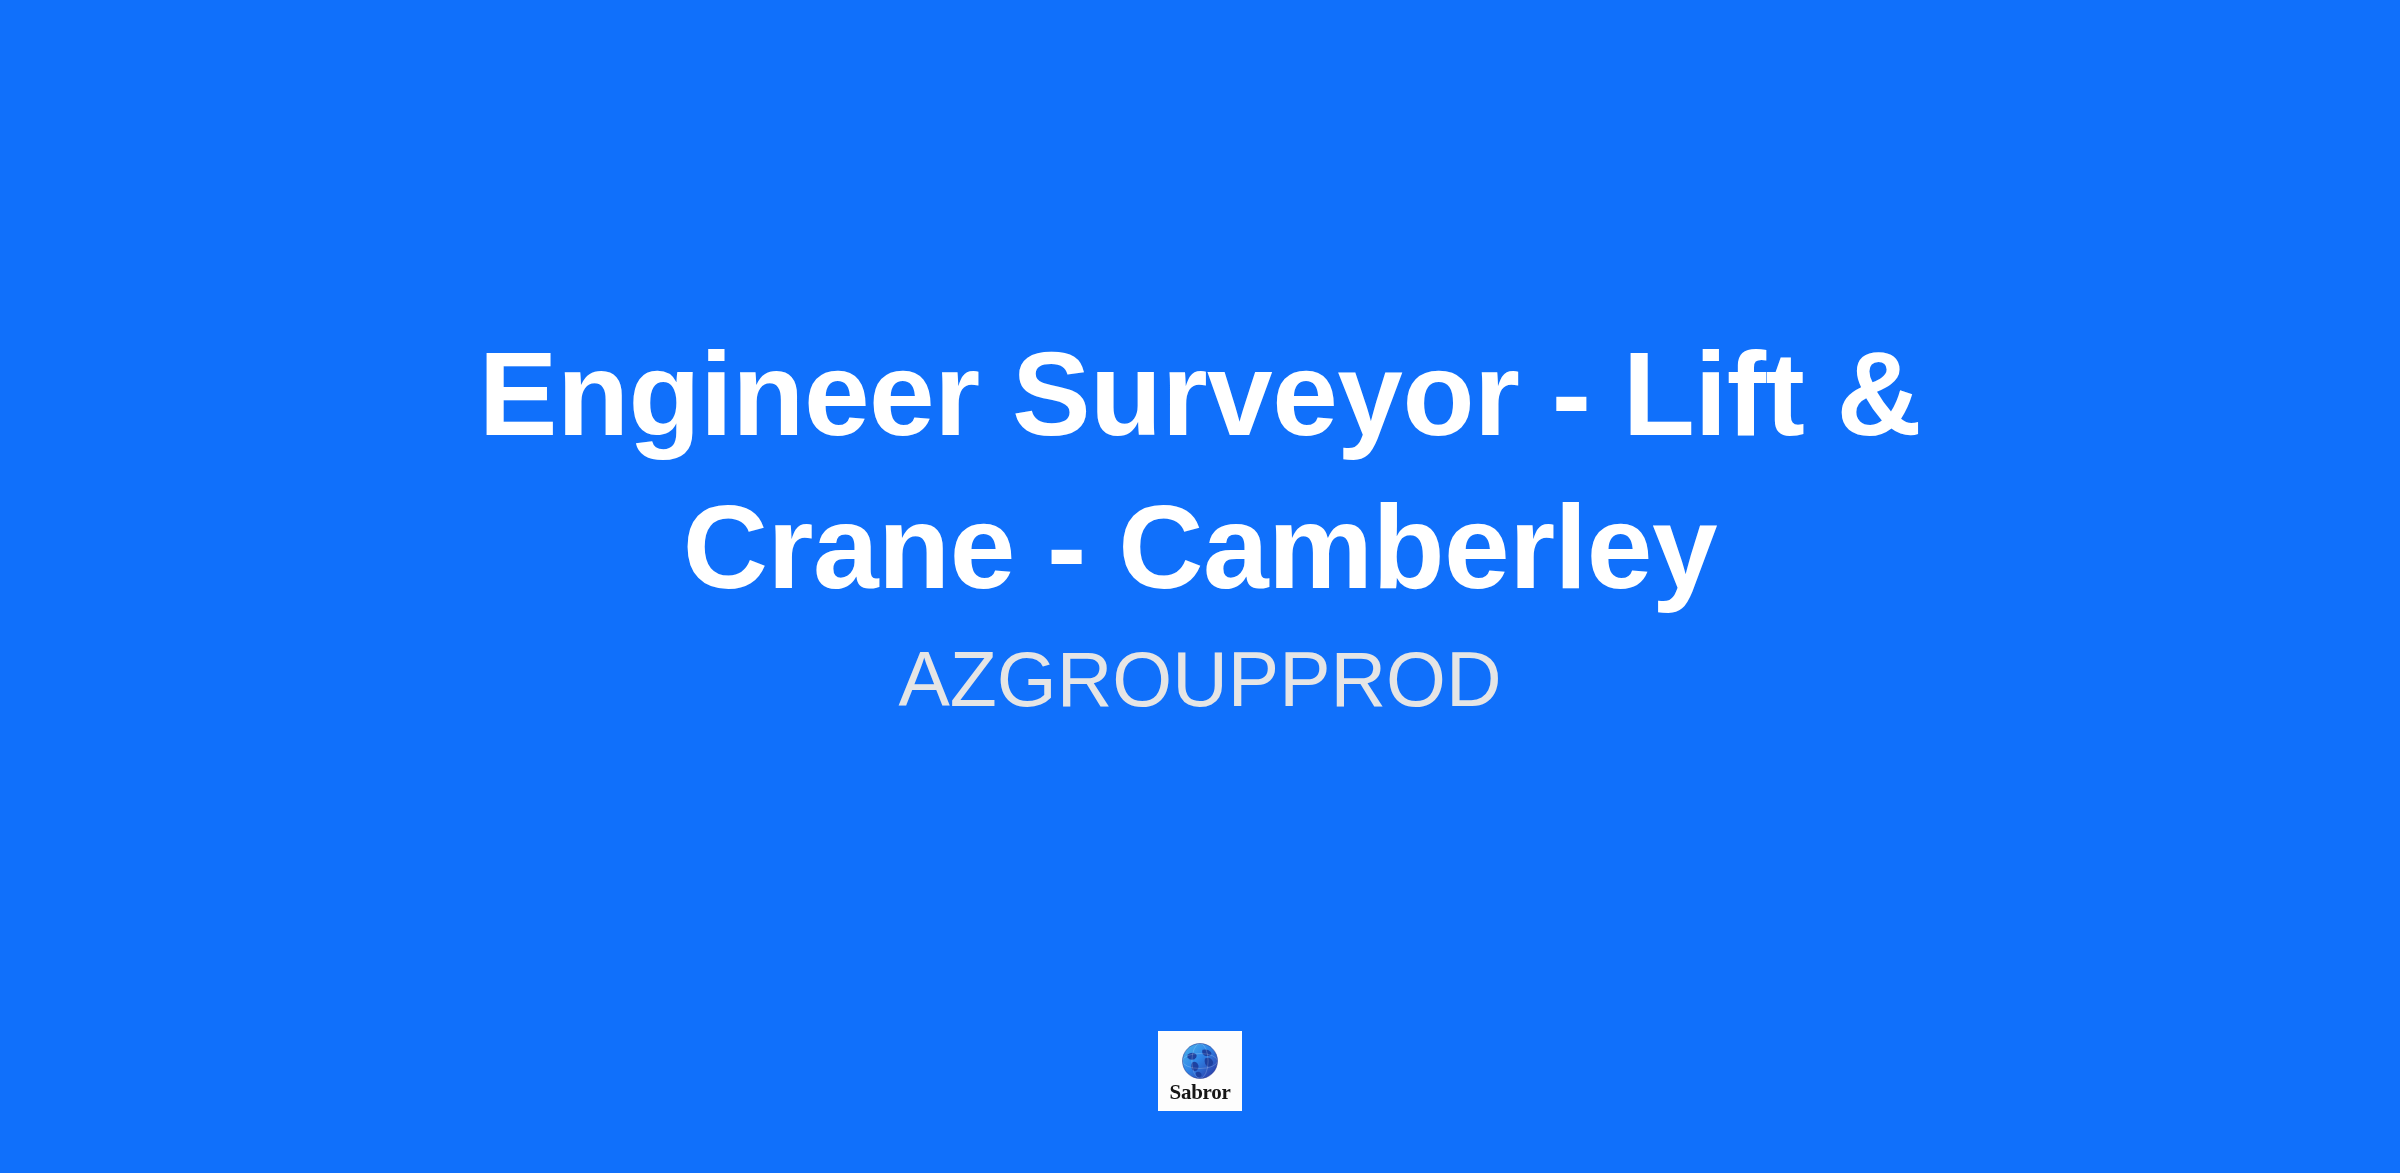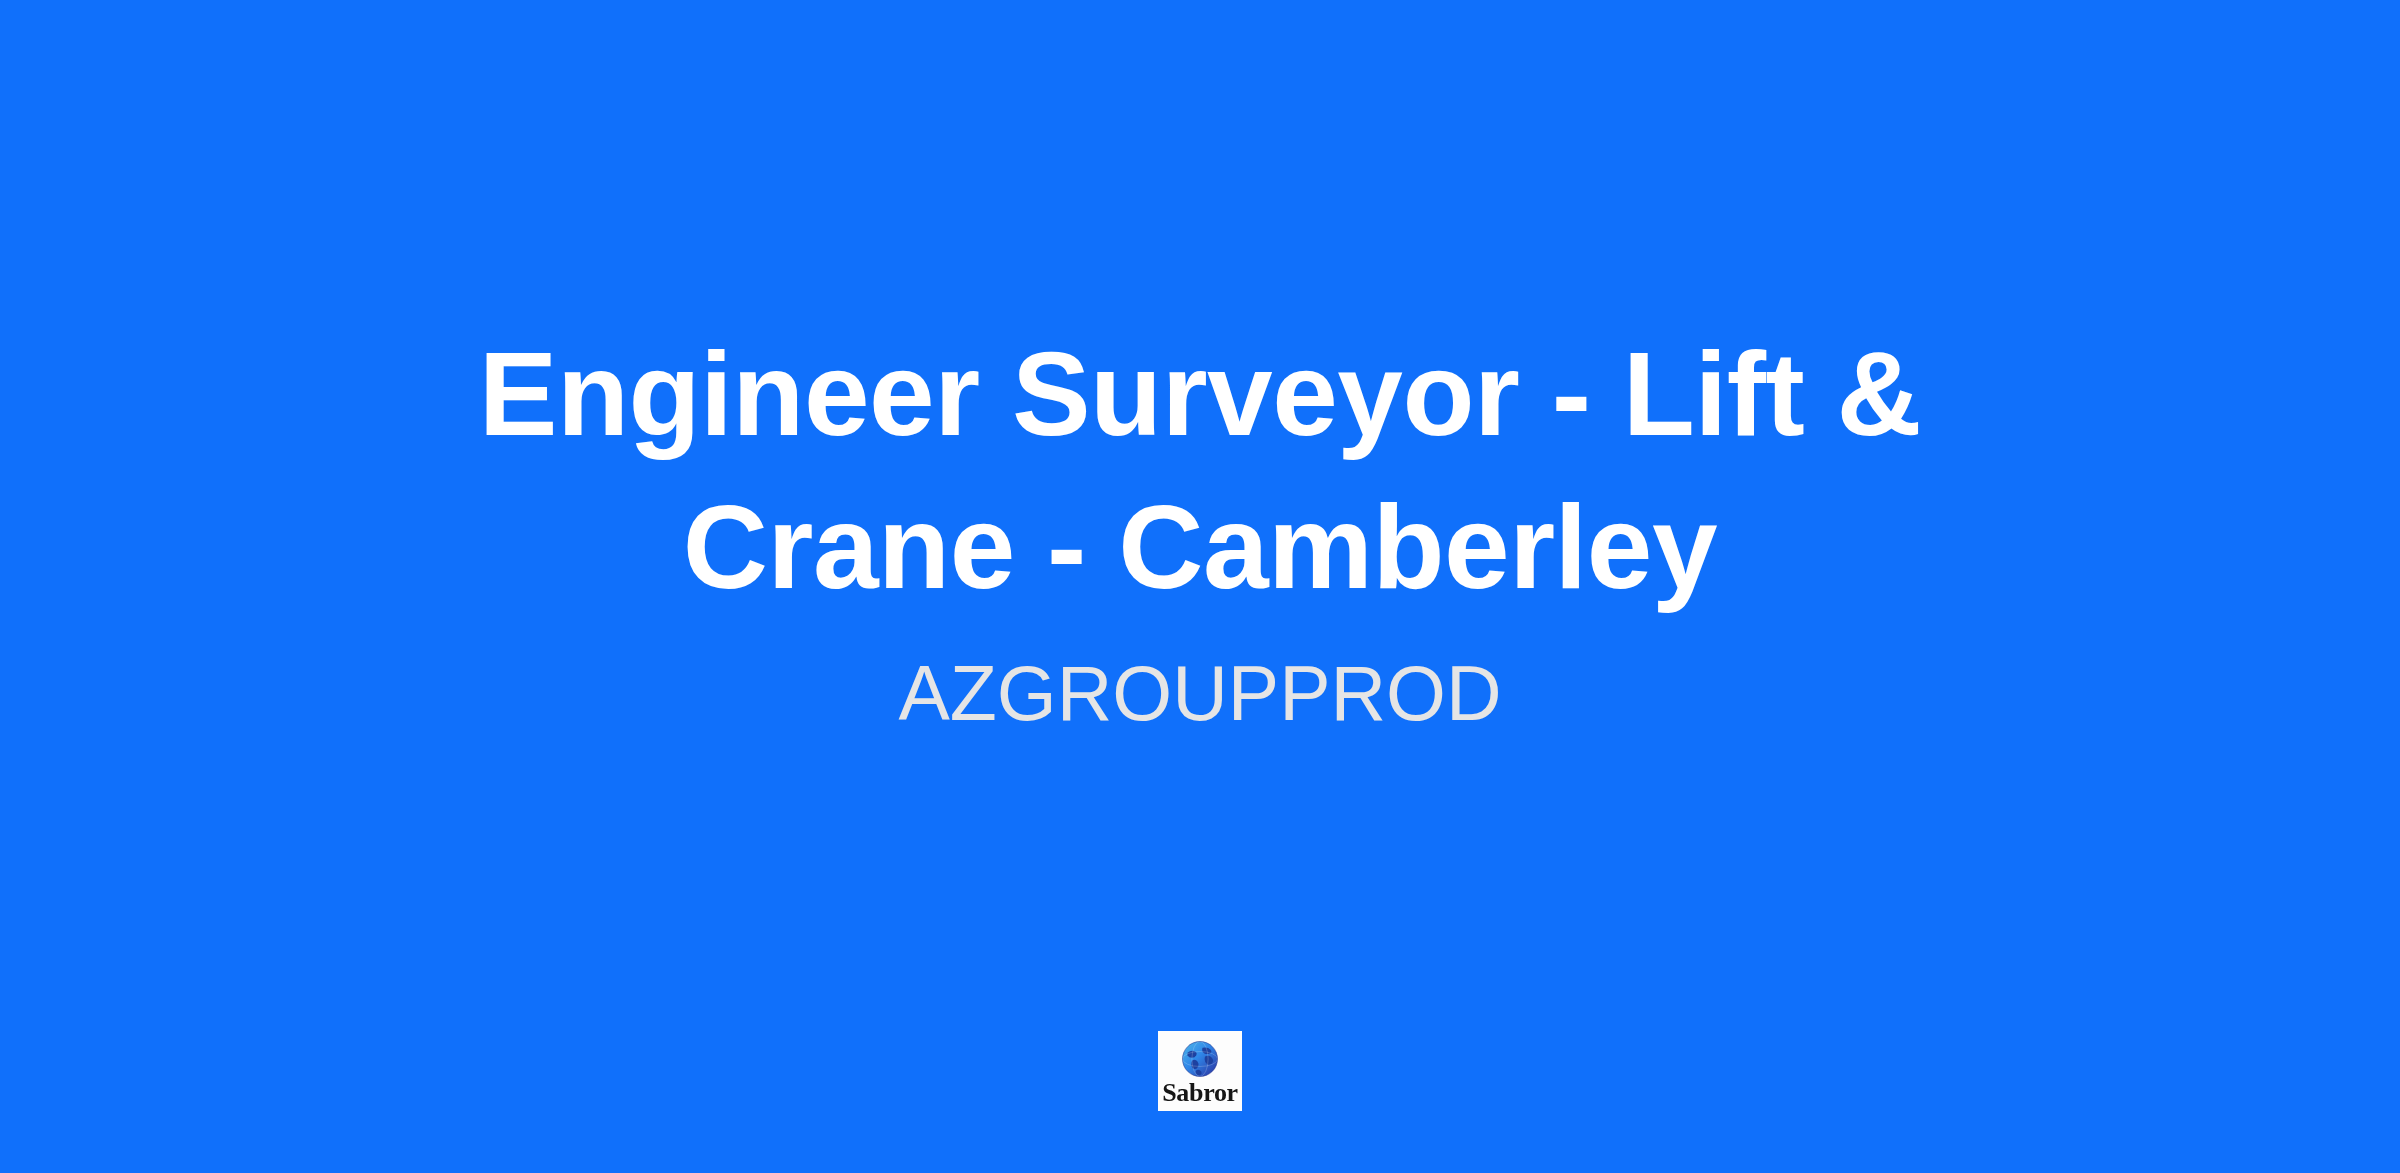--- a/index.html
+++ b/index.html
@@ -30,21 +30,20 @@
     top: 0;
     width: 2400px;
     height: 1173px;
     display: flex;
     flex-direction: column;
     align-items: center;
     justify-content: flex-start;
     padding-top: 318px;
     box-sizing: border-box;
     pointer-events: none;
-    gap: 14px;
   }
 
   .hero-title {
     width: 1480px;
     margin: 0;
     color: #ffffff;
     font-family: "Liberation Sans", sans-serif;
     font-size: 118px;
     font-weight: 700;
     line-height: 1.3;
@@ -84,21 +83,21 @@
     width: 40px;
     height: 40px;
     display: block;
     margin-top: 2px;
   }
 
   .brand-word {
     margin-top: 1px;
     font-family: "Liberation Serif", serif;
     font-weight: 700;
-    font-size: 26px;
+    font-size: 21px;
     line-height: 1;
     color: #161616;
     letter-spacing: -0.3px;
     white-space: nowrap;
   }
 </style>
 </head>
 <body>
 
 <div id="splash">

